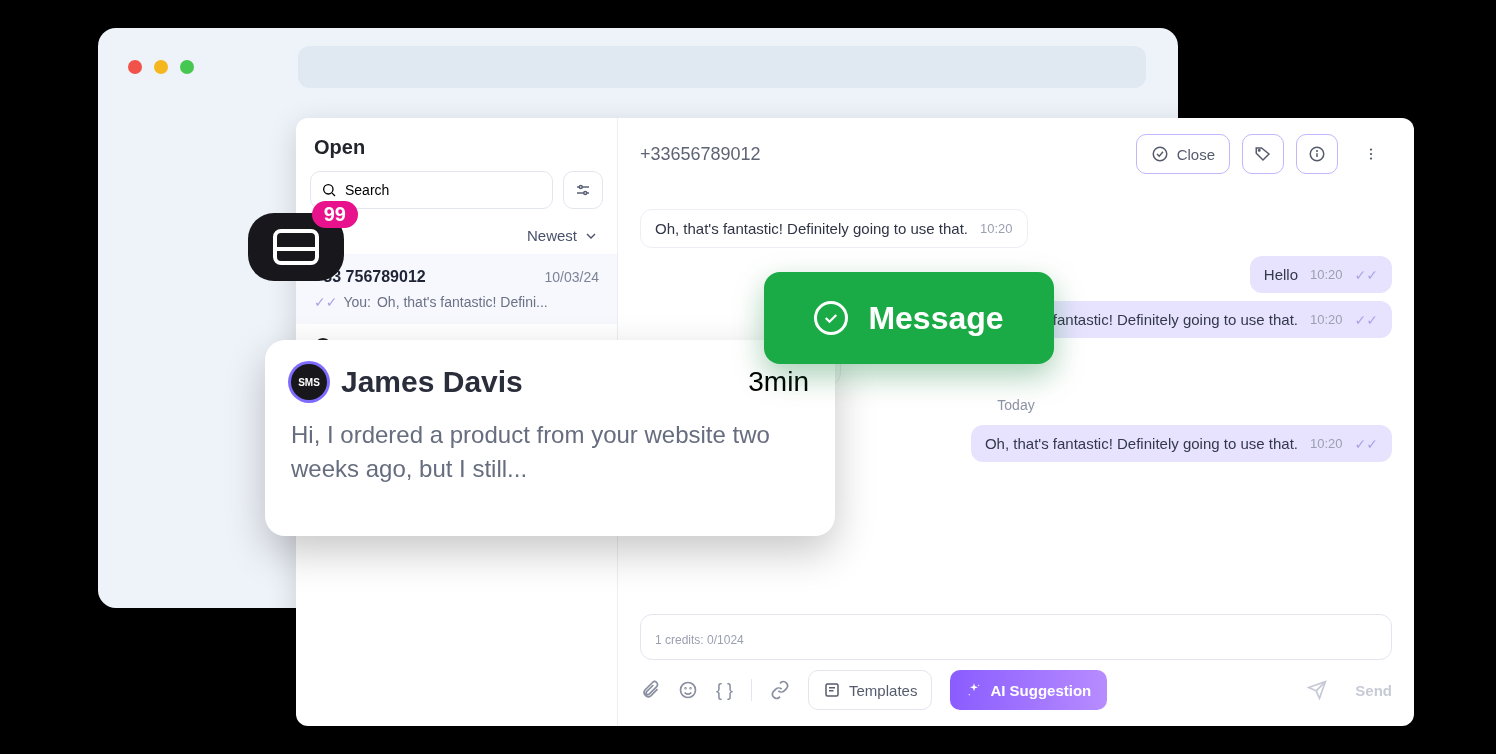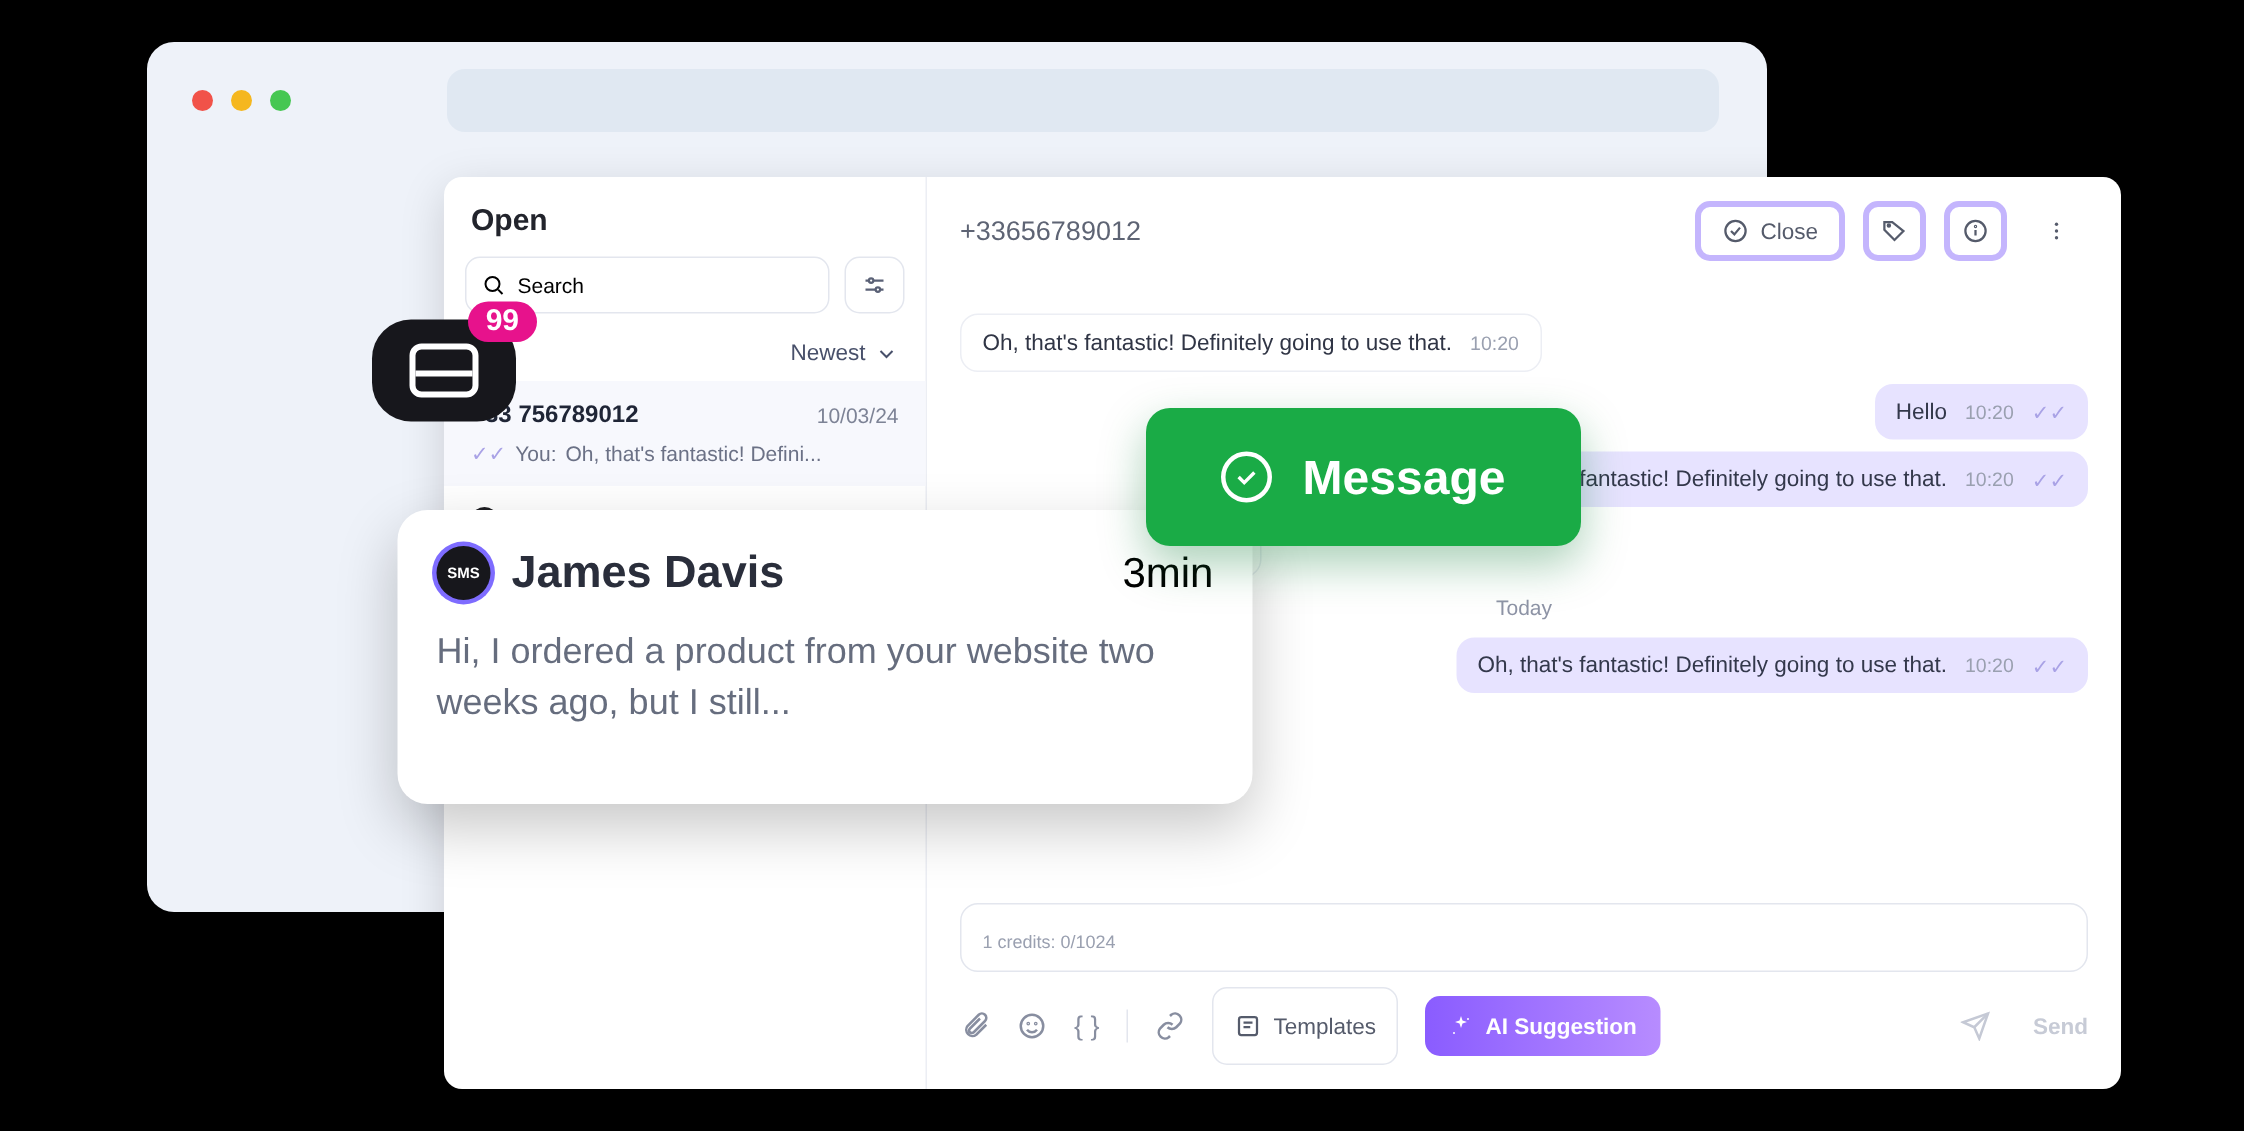--- a/index.html
+++ b/index.html
@@ -29,39 +29,39 @@
 .conv-date.blue { color: #5b4cd4; font-weight: 600; }
 .conv-preview { margin-top: 8px; color: #6b7186; font-size: 14px; display: flex; align-items: center; gap: 6px; }
 .priority-tag { display: inline-flex; align-items: center; gap: 6px; margin-top: 10px; background: #fdeef5; color: #e7499a; font-size: 12px; padding: 4px 10px; border-radius: 6px; }
 .count-badge { background: #c1b7ff; color: #fff; font-size: 11px; border-radius: 10px; padding: 1px 6px; margin-left: 6px; font-weight: 600; }
 .sms-avatar { width: 18px; height: 18px; background: #1e1e22; border-radius: 50%; display: inline-flex; align-items: center; justify-content: center; color: #fff; font-size: 6px; font-weight: 700; }
 .wa-avatar { width: 18px; height: 18px; background: #25d366; border-radius: 50%; display: inline-flex; align-items: center; justify-content: center; color: #fff; }
 
 .chat-pane { flex: 1; display: flex; flex-direction: column; position: relative; }
 .chat-header { display: flex; align-items: center; padding: 16px 22px; border-bottom: 1px solid rgba(0,0,0,0); gap: 12px; }
 .chat-title { color: #5e6474; font-size: 18px; flex: 1; }
-.hdr-btn { border: 4px solid #c4b5fd; border-radius: 10px; height: 40px; display: flex; align-items: center; justify-content: center; color: #555b6b; font-size: 15px; padding: 0 14px; gap: 8px; }
+.hdr-btn { border: 1px solid #c4b5fd; border-radius: 10px; height: 40px; display: flex; align-items: center; justify-content: center; color: #555b6b; font-size: 15px; padding: 0 14px; gap: 8px; }
 .hdr-icon-btn { width: 42px; padding: 0; }
 .chat-body { flex: 1; padding: 10px 22px; overflow: hidden; }
 .day-label { text-align: center; color: #8e94a6; font-size: 14px; margin: 12px 0; }
 .bubble-row { display: flex; margin: 8px 0; }
 .bubble-row.left { justify-content: flex-start; }
 .bubble-row.right { justify-content: flex-end; }
 .bubble { border-radius: 12px; padding: 10px 14px; display: flex; align-items: center; gap: 12px; font-size: 15px; max-width: 78%; }
 .bubble.in { background: #fff; border: 1px solid #eceef4; color: #303545; }
 .bubble.out { background: #e7e3ff; color: #33384b; }
 .bubble .time { color: #9aa0b0; font-size: 13px; }
 .dbl-check { color: #a9a2e6; font-size: 14px; }
 
 .compose { margin: 0 22px; border: 1px solid #e3e6ee; border-radius: 12px; padding: 12px 14px; }
 .compose-input { color: #aeb3c3; font-size: 15px; min-height: 72px; }
 .compose-foot { color: #9aa0b0; font-size: 12px; margin-top: 6px; }
 .compose-bar { display: flex; align-items: center; gap: 18px; padding: 10px 22px 16px; color: #888ea0; }
 .cb-sep { height: 22px; width: 1px; background: #e3e6ee; }
-.templates-btn { border: 1px solid #e3e6ee; border-radius: 10px; height: 52px; padding: 0 14px; display: flex; align-items: center; gap: 8px; color: #555b6b; font-size: 15px; }
+.templates-btn { border: 1px solid #e3e6ee; border-radius: 10px; height: 40px; padding: 0 14px; display: flex; align-items: center; gap: 8px; color: #555b6b; font-size: 15px; }
 .ai-btn { background: linear-gradient(90deg,#8a5cff,#b78cff); color: #fff; border-radius: 10px; height: 40px; padding: 0 16px; display: flex; align-items: center; gap: 8px; font-size: 15px; font-weight: 600; }
 .send-area { margin-left: auto; display: flex; align-items: center; gap: 28px; color: #c5c9d5; }
 .send-btn { color: #c7cbd6; font-weight: 600; font-size: 15px; }
 
 .inbox-chip { position: absolute; left: 248px; top: 213px; width: 96px; height: 68px; background: #17171c; border-radius: 26px; display: flex; align-items: center; justify-content: center; }
 .inbox-chip .tray { width: 46px; height: 36px; border: 4px solid #fff; border-radius: 8px; position: relative; background: #17171c; }
 .inbox-chip .tray::after { content: ''; position: absolute; left: 0; right: 0; top: 50%; height: 4px; background: #fff; }
 .inbox-badge { position: absolute; right: -14px; top: -12px; background: #e7128c; color: #fff; font-weight: 700; font-size: 20px; border-radius: 18px; padding: 2px 12px; }
 
 .notif-card { position: absolute; left: 265px; top: 340px; width: 570px; height: 196px; background: #fff; border-radius: 20px; box-shadow: 0 16px 40px rgba(0,0,0,0.22); padding: 24px 26px; }

